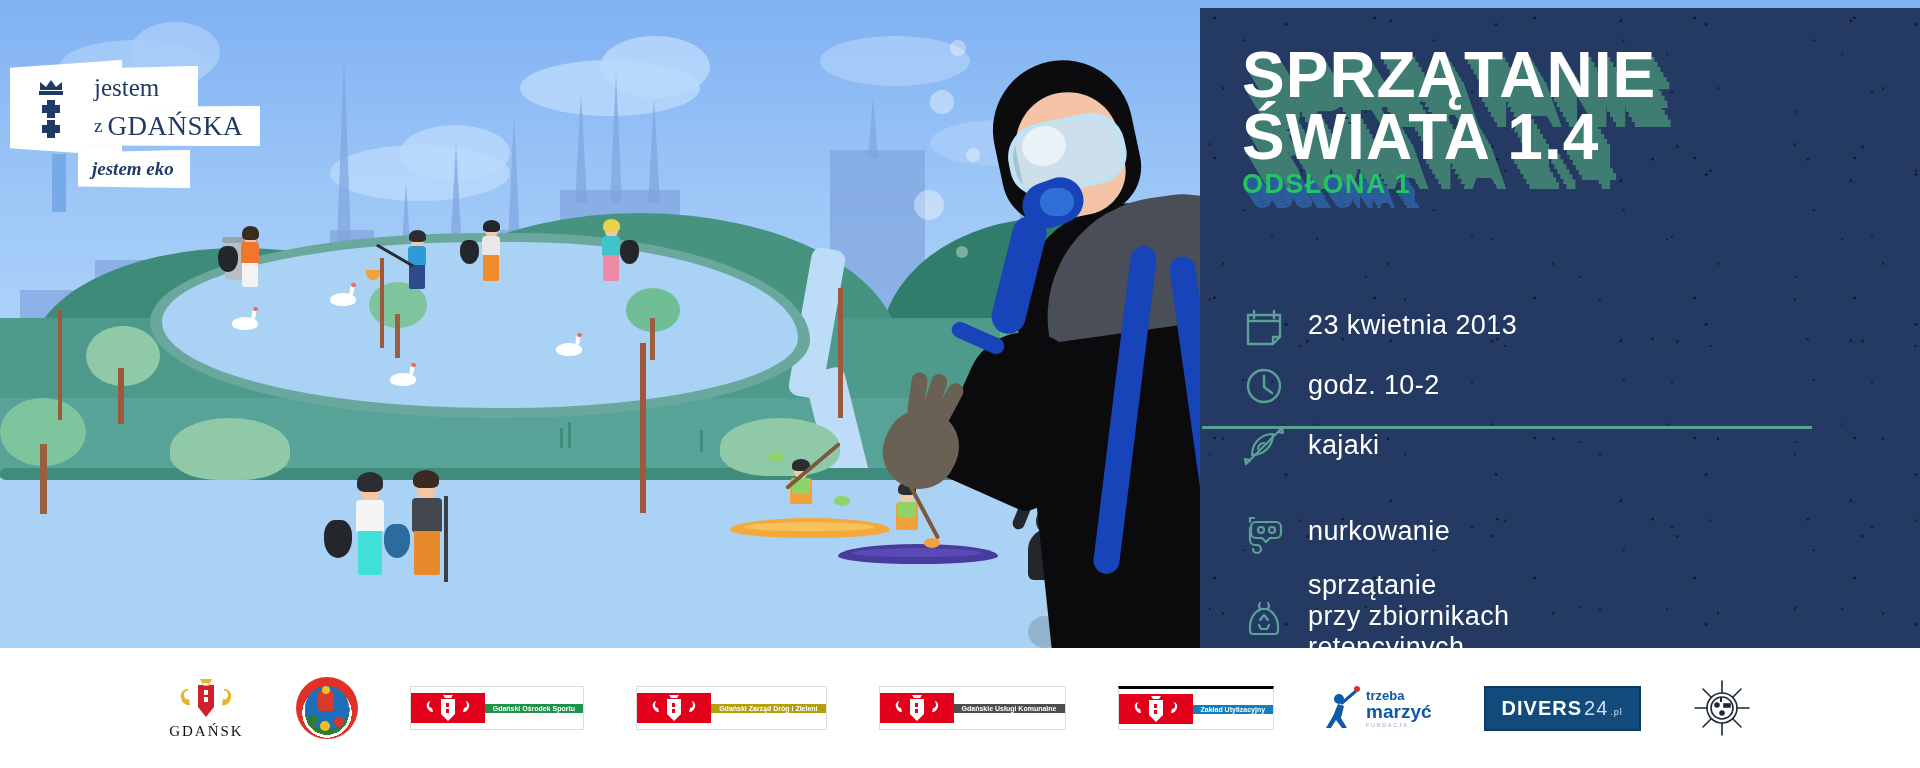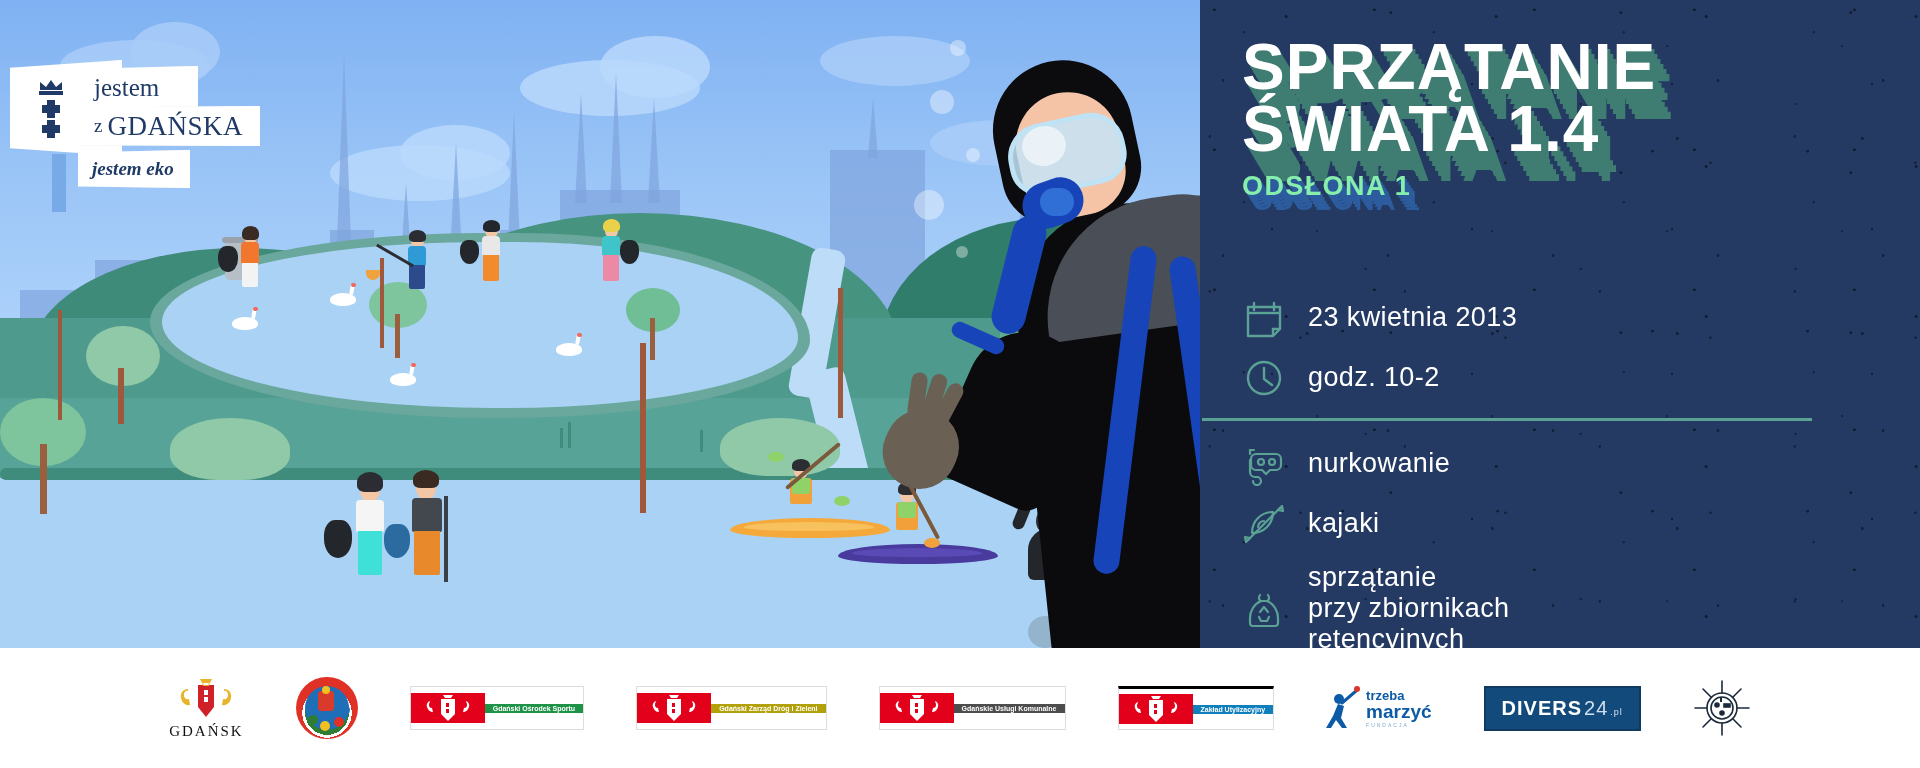--- a/index.html
+++ b/index.html
@@ -79,21 +79,21 @@
                border-radius:14px; transform:rotate(-8deg); }
   .dv-arm { position:absolute; left:66px; top:300px; width:120px; height:170px; background:#0b0b0e;
             border-radius:60px 60px 20px 20px; transform:rotate(24deg); }
   .dv-hand { position:absolute; left:-50px; top:115px; width:74px; height:80px; background:#6b6054; border-radius:38px; }
   .dv-fing { position:absolute; width:16px; height:46px; background:#6b6054; border-radius:8px; }
   .dv-cuff { position:absolute; left:60px; top:300px; width:56px; height:16px; background:#1744b8;
              border-radius:8px; transform:rotate(24deg); }
   .bubble { position:absolute; border-radius:50%; background:rgba(255,255,255,.38); }
 
   
-  .panel { position:absolute; right:0; top:0; width:720px; height:648px; background:#243a63; overflow:hidden; }
+  .panel { position:absolute; right:0; top:8px; width:720px; height:648px; background:#243a63; overflow:hidden; }
   .panel .speck { position:absolute; inset:0;
     background-image:
       radial-gradient(circle at 9% 7%, rgba(0,0,0,.55) 1.2px, transparent 1.6px),
       radial-gradient(circle at 23% 19%, rgba(0,0,0,.45) 1px, transparent 1.4px),
       radial-gradient(circle at 41% 11%, rgba(0,0,0,.5) 1.4px, transparent 1.8px),
       radial-gradient(circle at 67% 25%, rgba(0,0,0,.4) 1px, transparent 1.4px),
       radial-gradient(circle at 83% 8%, rgba(0,0,0,.5) 1.3px, transparent 1.7px),
       radial-gradient(circle at 14% 46%, rgba(0,0,0,.45) 1.2px, transparent 1.6px),
       radial-gradient(circle at 36% 58%, rgba(0,0,0,.5) 1px, transparent 1.4px),
       radial-gradient(circle at 58% 71%, rgba(0,0,0,.45) 1.3px, transparent 1.7px),
@@ -105,21 +105,21 @@
                      165px 175px, 200px 145px, 185px 195px, 215px 165px, 155px 180px,
                      195px 155px, 205px 175px;
     opacity:.9; }
 
   .titles { position:absolute; left:42px; top:36px; width:640px; }
   .t1, .t2 { font-weight:bold; font-size:64px; line-height:62px; color:#fff; letter-spacing:1px;
              text-shadow: 3px 5px 0 #3f7d72, 6px 10px 0 #3f7d72, 9px 15px 0 #3f7d72, 12px 20px 0 #3f7d72,
                           15px 25px 0 #3f7d72, 18px 30px 0 #3f7d72; }
   .t3 { font-weight:bold; font-size:44px; line-height:52px; color:#fff; margin-top:16px; letter-spacing:1px;
         text-shadow: 3px 4px 0 #3f7d72, 6px 8px 0 #3f7d72, 9px 12px 0 #3f7d72, 12px 16px 0 #3f7d72, 15px 20px 0 #3f7d72; }
-  .t4 { font-weight:bold; font-size:27px; line-height:32px; color:#86efac; margin-top:10px; letter-spacing:1.4px;
+  .t4 { font-weight:bold; font-size:27px; line-height:32px; color:#22c55e; letter-spacing:1.4px;
         text-shadow: 2px 3px 0 #2d5c9e, 4px 6px 0 #2d5c9e, 6px 9px 0 #2d5c9e, 8px 12px 0 #2d5c9e, 10px 15px 0 #2d5c9e; }
 
   .infolist { position:absolute; left:42px; top:296px; width:640px; }
   .irow { display:flex; align-items:flex-start; gap:22px; margin-bottom:16px; }
   .ico { flex:0 0 44px; width:44px; height:44px; }
   .ico svg { width:44px; height:44px; display:block; }
   .ilabel { color:#ffffff; font-size:27px; line-height:31px; letter-spacing:.4px; padding-top:6px; }
   .ilabel.multi { line-height:31px; padding-top:0; }
   .divider { position:absolute; left:-40px; top:122px; width:610px; height:3px; background:#5ba295; }
 
@@ -434,44 +434,44 @@
           <svg viewBox="0 0 44 44" fill="none" stroke="#5ba295" stroke-width="2.4">
             <circle cx="22" cy="22" r="16"></circle>
             <path d="M22 12 v11 l8 6" stroke-linecap="round" stroke-linejoin="round"></path>
           </svg>
         </span>
         <span class="ilabel">godz. 10-2</span>
       </div>
 
       <div class="divider"></div>
 
+      <div class="irow">
+        <span class="ico">
+          <svg viewBox="0 0 44 44" fill="none" stroke="#5ba295" stroke-width="2.2">
+            <path d="M10 31 c0 -12 9 -21 21 -21 c0 12 -9 21 -21 21 z" stroke-linejoin="round"></path>
+            <path d="M16 25 a6 6 0 0 1 6 -6" stroke-linecap="round"></path>
+            <path d="M6 38 L38 6" stroke-linecap="round"></path>
+            <path d="M4 40 l-1 -5 l5 1 z" stroke-linejoin="round"></path>
+            <path d="M40 4 l1 5 l-5 -1 z" stroke-linejoin="round"></path>
+          </svg>
+        </span>
+        <span class="ilabel">kajaki</span>
+      </div>
+
       <div class="irow" style="margin-top:42px;">
         <span class="ico">
           <svg viewBox="0 0 44 44" fill="none" stroke="#5ba295" stroke-width="2.2">
             <path d="M14 12 h20 a5 5 0 0 1 5 5 v6 a5 5 0 0 1 -5 5 h-6 l-4 4 -4 -4 h-6 a5 5 0 0 1 -5 -5 v-6 a5 5 0 0 1 5 -5 z"></path>
             <circle cx="19" cy="20" r="3"></circle>
             <circle cx="30" cy="20" r="3"></circle>
             <path d="M8 12 v-4 h4" stroke-linecap="round"></path>
             <path d="M8 18 v12 a5 5 0 0 0 5 5 h2 a4 4 0 0 1 0 8 a4 4 0 0 1 -4 -4" stroke-linecap="round"></path>
           </svg>
         </span>
         <span class="ilabel">nurkowanie</span>
-      </div>
-
-      <div class="irow">
-        <span class="ico">
-          <svg viewBox="0 0 44 44" fill="none" stroke="#5ba295" stroke-width="2.2">
-            <path d="M10 31 c0 -12 9 -21 21 -21 c0 12 -9 21 -21 21 z" stroke-linejoin="round"></path>
-            <path d="M16 25 a6 6 0 0 1 6 -6" stroke-linecap="round"></path>
-            <path d="M6 38 L38 6" stroke-linecap="round"></path>
-            <path d="M4 40 l-1 -5 l5 1 z" stroke-linejoin="round"></path>
-            <path d="M40 4 l1 5 l-5 -1 z" stroke-linejoin="round"></path>
-          </svg>
-        </span>
-        <span class="ilabel">kajaki</span>
       </div>
 
       <div class="irow" style="align-items:center;">
         <span class="ico">
           <svg viewBox="0 0 44 44" fill="none" stroke="#5ba295" stroke-width="2.2">
             <path d="M18 8 c-2 3 -1 5 1 6 M26 8 c2 3 1 5 -1 6" stroke-linecap="round"></path>
             <path d="M19 14 h6 c7 3 11 10 11 17 v5 a3 3 0 0 1 -3 3 h-22 a3 3 0 0 1 -3 -3 v-5 c0 -7 4 -14 11 -17 z" stroke-linejoin="round"></path>
             <path d="M18 25 l4 -5 l4 5 M17 30 l2 4 h6 M27 30 l-2 4" stroke-linecap="round" stroke-linejoin="round"></path>
           </svg>
         </span>

